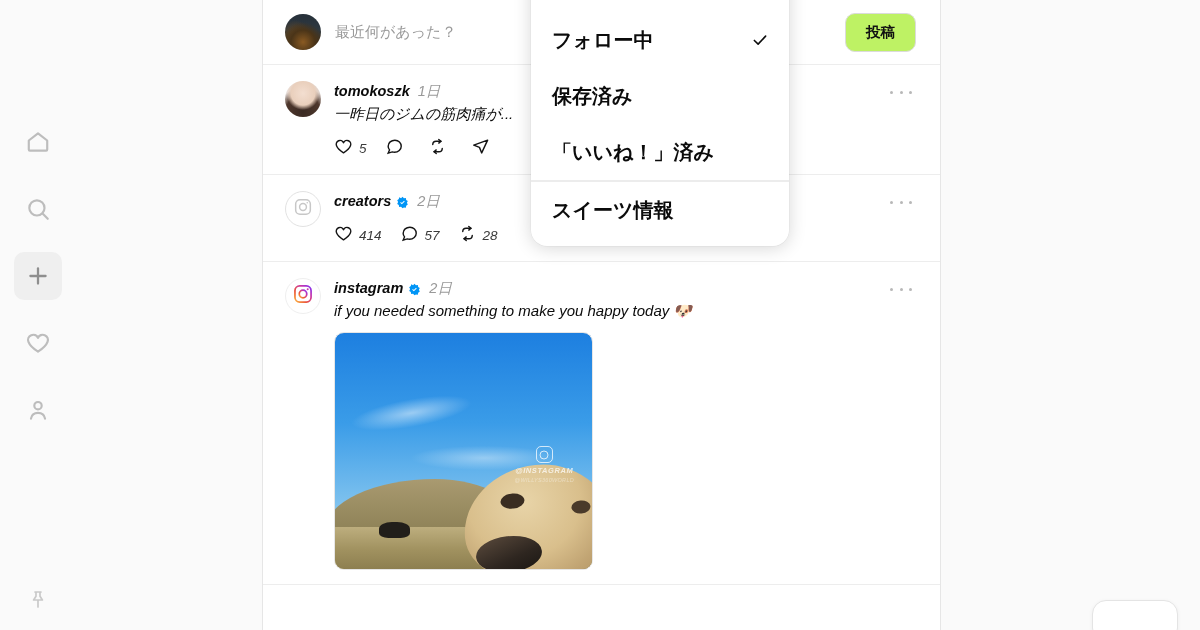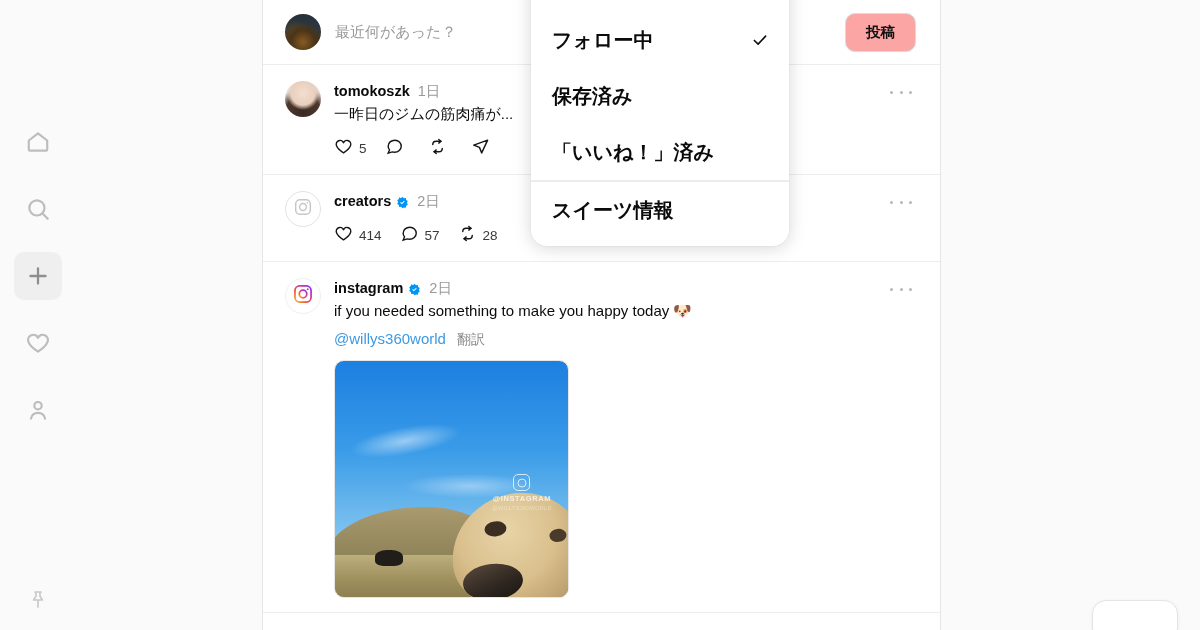--- a/index.html
+++ b/index.html
@@ -52,47 +52,47 @@
       radial-gradient(circle at 50% 34%, #f3ded0 0%, #e9cfbc 40%, transparent 56%),
       radial-gradient(circle at 50% 86%, #3a2a23 0%, #4e372c 48%, transparent 70%),
       linear-gradient(140deg, #efe9e6 0%, #e2d8d4 50%, #cfc3bd 100%);
   }
   .avatar.ring { border: 1px solid #e2e2e2; background: #fff; display:flex; align-items:center; justify-content:center; }
   .avatar.igring { background: #fff; border: 1px solid #efefef; display:flex; align-items:center; justify-content:center; }
   .composer-placeholder {
     margin-left: 14px; font-size: 15px; color: #999999; flex: 1;
   }
   .post-btn {
-    border: 1px solid #dbdbdb; border-radius: 10px; background: #fca5a5;
+    border: 1px solid #dbdbdb; border-radius: 10px; background: #bef264;
     padding: 9px 20px; font-size: 14.5px; font-weight: 700; color: #111;
     cursor: pointer; white-space: nowrap; text-align: center;
   }
 
   .post { position: relative; padding: 16px 24px 14px 22px; border-bottom: 1px solid #ededed; }
   .post-head { display: flex; }
-  .post-body { flex: 1; margin-left: 13px; min-width: 0; }
+  .post-body { flex: 1; margin-left: 13px; min-width: 0; font-style: italic; }
   .name-row { display: flex; align-items: center; gap: 5px; height: 20px; }
   .uname { font-size: 14.5px; font-weight: 700; color: #0b0b0b; }
   .verified { width: 13px; height: 13px; flex: 0 0 13px; }
   .ptime { font-size: 14.5px; color: #999999; margin-left: 3px; }
   .ptext { font-size: 15px; color: #0b0b0b; margin-top: 3px; line-height: 20px; white-space: nowrap; }
   .mention { color: #3e9ae0; }
   .translate { font-size: 14px; color: #8a8a8a; margin-left: 7px; }
   .mention-row { margin-top: 9px; font-size: 15px; }
   .actions { display: flex; align-items: center; gap: 10px; margin-top: 13px; }
   .act { display: flex; align-items: center; gap: 6px; cursor: pointer; padding-right: 8px; }
   .act-count { font-size: 13.5px; color: #3a3a3a; }
   .dots {
     position: absolute; right: 28px; top: 20px; width: 22px; height: 14px;
     display: flex; align-items: center; justify-content: space-between; cursor: pointer;
   }
   .dots i { width: 3px; height: 3px; border-radius: 50%; background: #b8b8b8; display: block; }
 
   .media {
-    margin-top: 11px; width: 235px; height: 238px; border-radius: 10px;
+    margin-top: 11px; width: 259px; height: 238px; border-radius: 10px;
     border: 1px solid #e6e6e6; overflow: hidden; position: relative;
     background: linear-gradient(180deg, #1d7fe0 0%, #3a9ce8 38%, #7dc1ee 72%, #a9d2ea 86%, #c6c39a 92%, #b8ab7c 100%);
   }
   .cloud1 { position:absolute; left:6%; top:28%; width:48%; height:12%;
     background: radial-gradient(ellipse at center, rgba(255,255,255,.5), rgba(255,255,255,0) 70%); transform: rotate(-10deg); }
   .cloud2 { position:absolute; left:30%; top:48%; width:56%; height:10%;
     background: radial-gradient(ellipse at center, rgba(255,255,255,.38), rgba(255,255,255,0) 72%); }
   .hill { position:absolute; left:-4%; bottom:16%; width:78%; height:22%;
     background: linear-gradient(180deg, #a99a70 0%, #8e8257 100%);
     border-radius: 55% 45% 0 0 / 100% 100% 0 0; }
@@ -364,24 +364,20 @@
             <span class="uname">instagram</span>
             <span class="verified">
               <svg width="13" height="13" viewBox="0 0 24 24">
                 <path fill="#0095f6" d="M12 1.5 14.6 4l3.6-.3.6 3.6 3 2.1-1.7 3.2 1.7 3.2-3 2.1-.6 3.6-3.6-.3L12 22.5 9.4 20l-3.6.3-.6-3.6-3-2.1L3.9 11 2.2 7.8l3-2.1.6-3.6L9.4 4z"></path>
                 <path fill="#fff" d="m10.8 15.3-3-3 1.3-1.3 1.7 1.7 4-4 1.3 1.3z"></path>
               </svg>
             </span>
             <span class="ptime">2日</span>
           </div>
           <div class="ptext">if you needed something to make you happy today 🐶</div>
-          <div class="mention-row">
-            <span class="mention">@willys360world</span>
-            <span class="translate">翻訳</span>
-          </div>
 
           <div class="media">
             <div class="cloud1"></div>
             <div class="cloud2"></div>
             <div class="hill"></div>
             <div class="hill2"></div>
             <div class="grass"></div>
             <div class="cow"></div>
             <div class="dog">
               <div class="dog-nose"></div>

